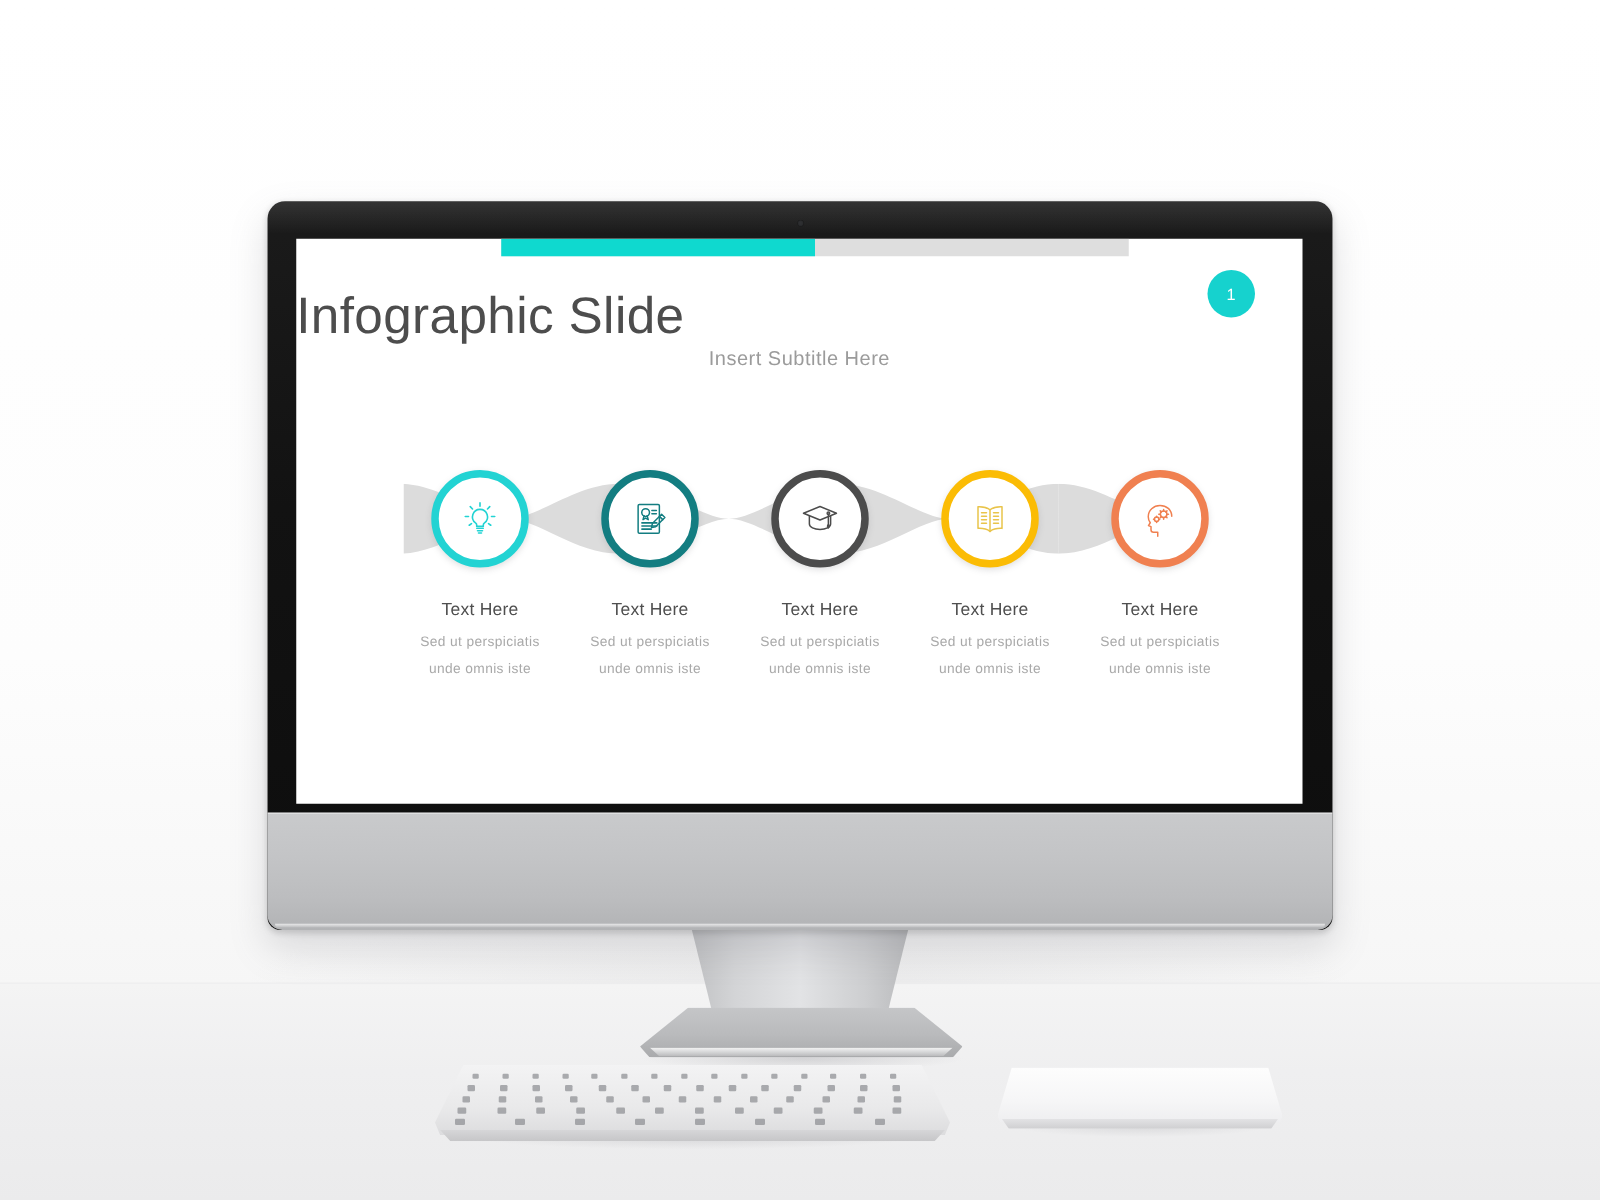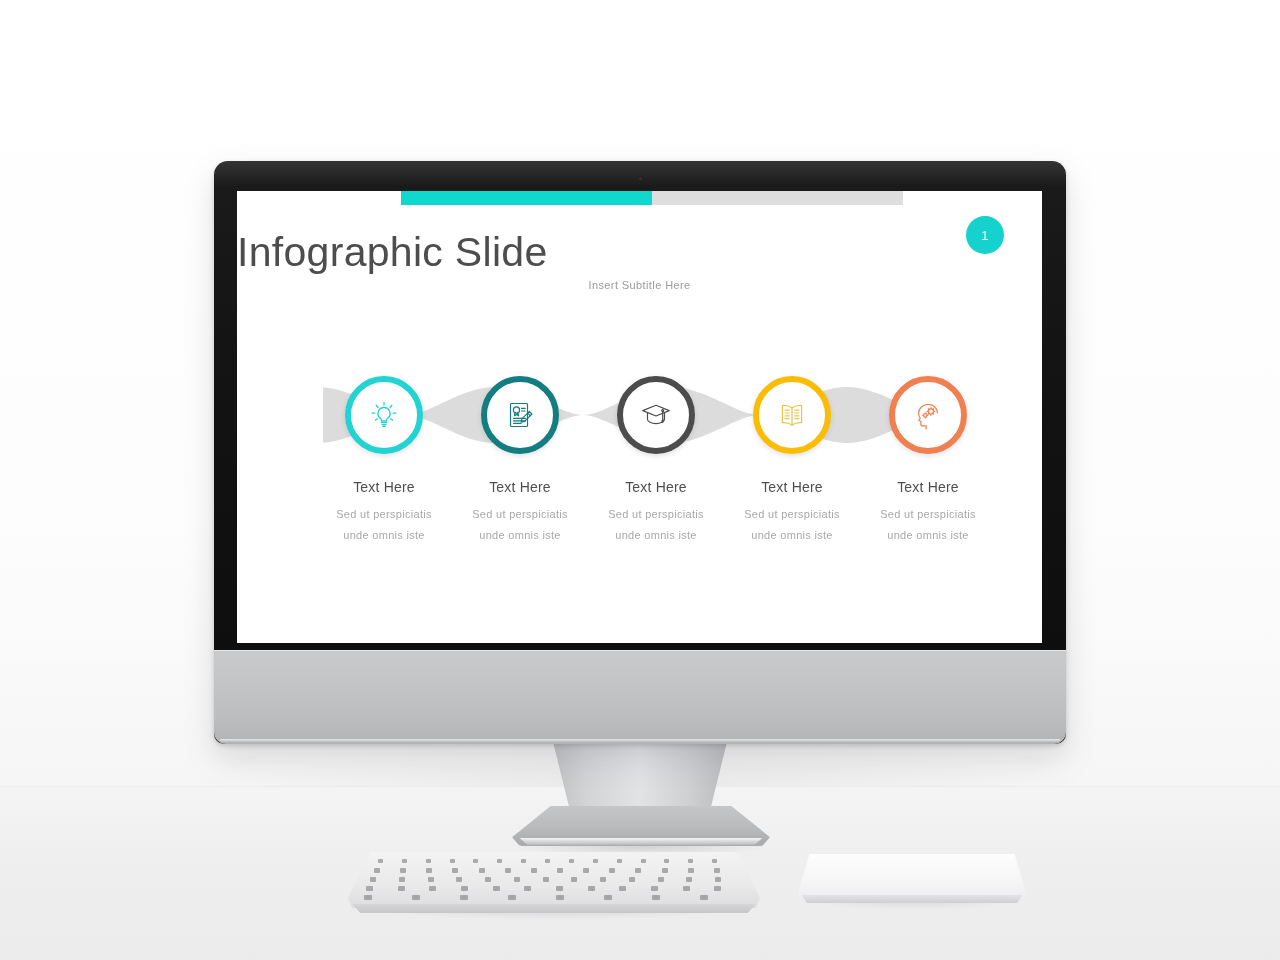--- a/index.html
+++ b/index.html
@@ -144,21 +144,21 @@
     text-align: left;
     font-size: 41px;
     font-weight: 400;
     color: #4d4d4d;
     letter-spacing: 0.3px;
   }
   .slide-subtitle {
     position: absolute;
     left: 0; right: 0; top: 88px;
     text-align: center;
-    font-size: 11px;
+    font-size: 16px;
     color: #9b9b9b;
     letter-spacing: 0.4px;
   }
 
   
   .flow {
     position: absolute;
     left: 0; top: 160px;
     width: 957px; height: 260px;
   }

